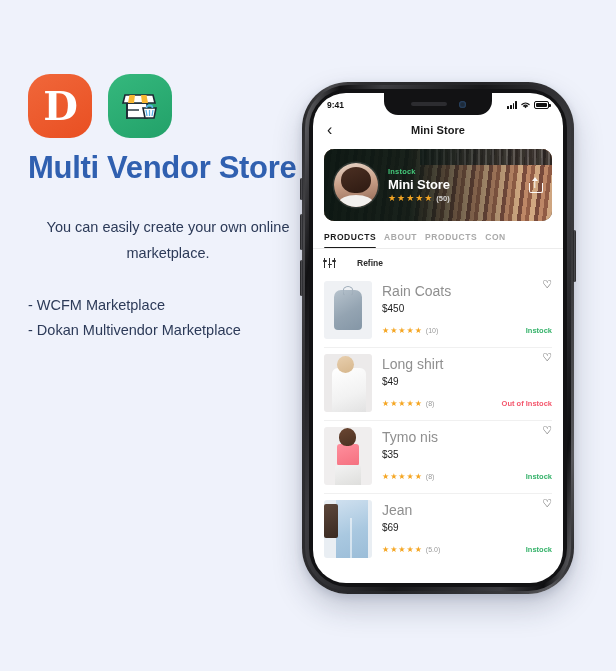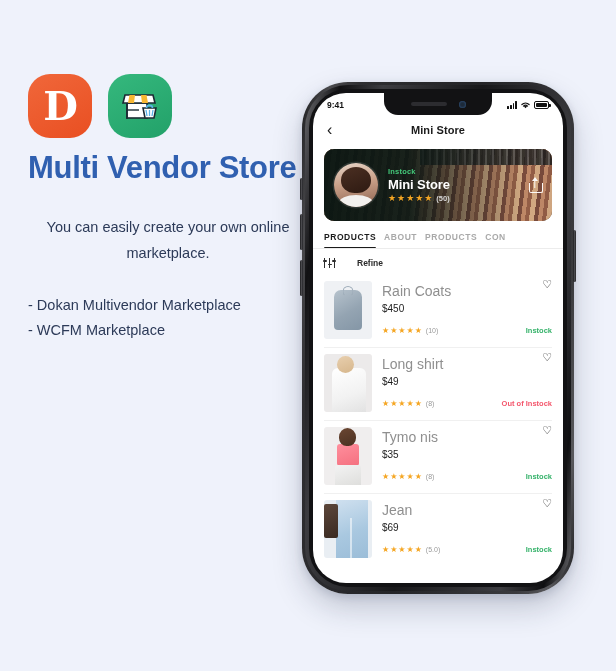--- a/index.html
+++ b/index.html
@@ -605,22 +605,22 @@
         <line x1="33" y1="24" x2="32" y2="30" stroke="#5ab3e8" stroke-width="1.3"></line>
       </svg>
     </div>
   </div>
 
   <h1 class="headline">Multi Vendor Store</h1>
 
   <p class="body-copy">You can easily create your own online marketplace.</p>
 
   <div class="bullets">
+    <div>- WCFM Marketplace</div>
     <div>- Dokan Multivendor Marketplace</div>
-    <div>- WCFM Marketplace</div>
   </div>
 </div>
 
 <div class="phone-wrap">
   <div class="phone-outer"></div>
   <div class="phone-mid"></div>
   <div class="phone-inner"></div>
 
   <div class="btn-side btn-silent"></div>
   <div class="btn-side btn-vup"></div>

